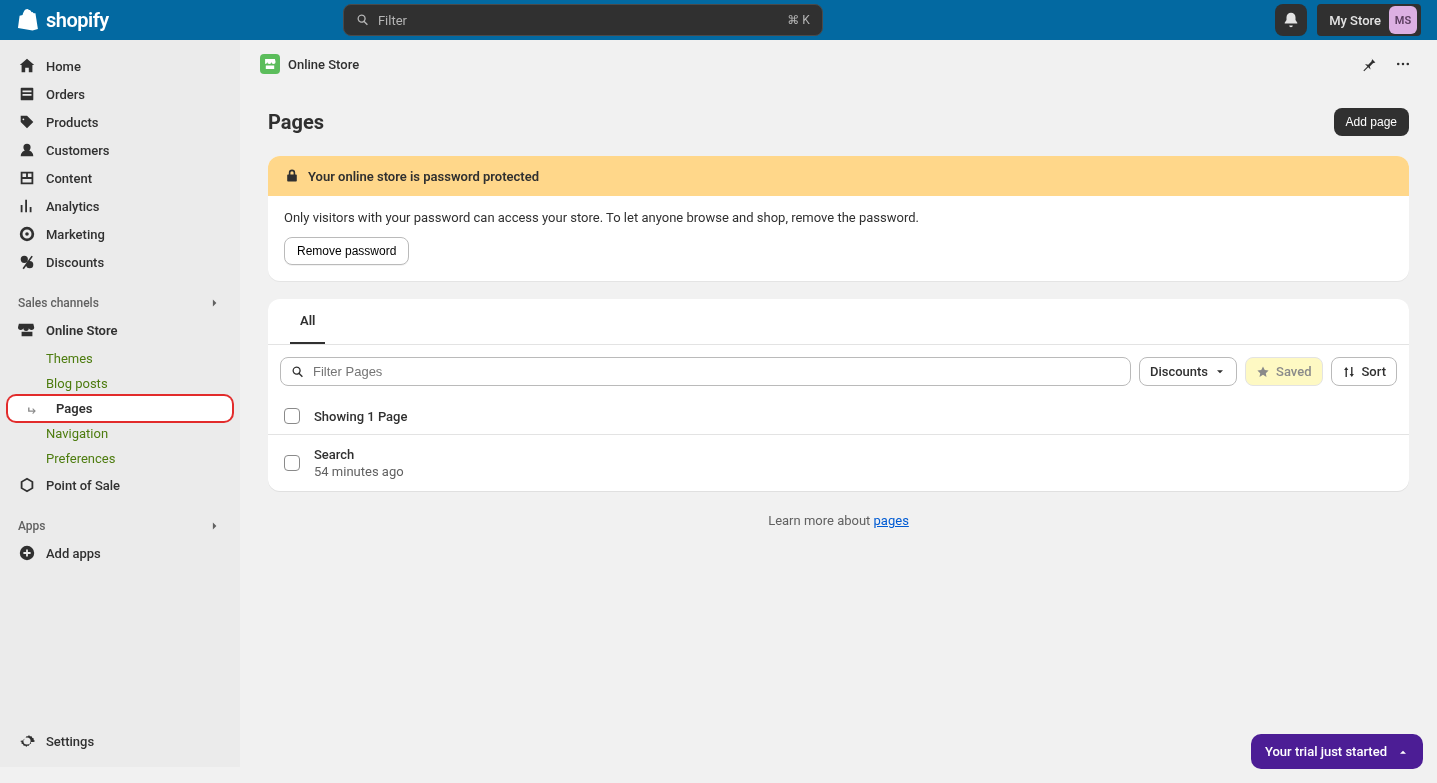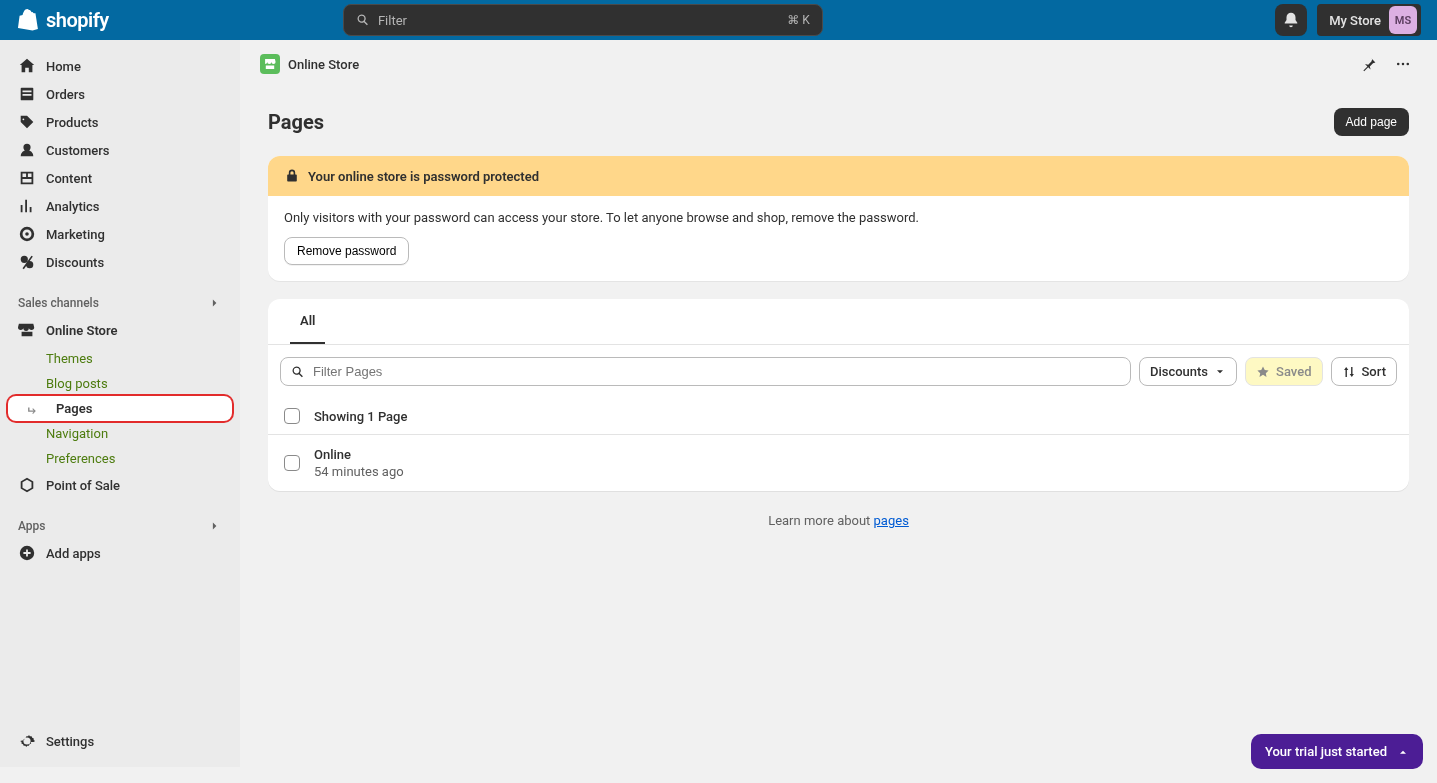--- a/index.html
+++ b/index.html
@@ -300,21 +300,21 @@
         </div>
 
         <div class="list-head">
           <div class="checkbox"></div>
           <span>Showing 1 Page</span>
         </div>
 
         <div class="list-row">
           <div class="checkbox"></div>
           <div class="row-main">
-            <div class="title">Online</div>
+            <div class="title">Search</div>
             <div class="sub">54 minutes ago</div>
           </div>
         </div>
       </div>
 
       <div class="learn-more">
         <span>Learn more about </span><a href="#">pages</a>
       </div>
     </div>
   </div>

